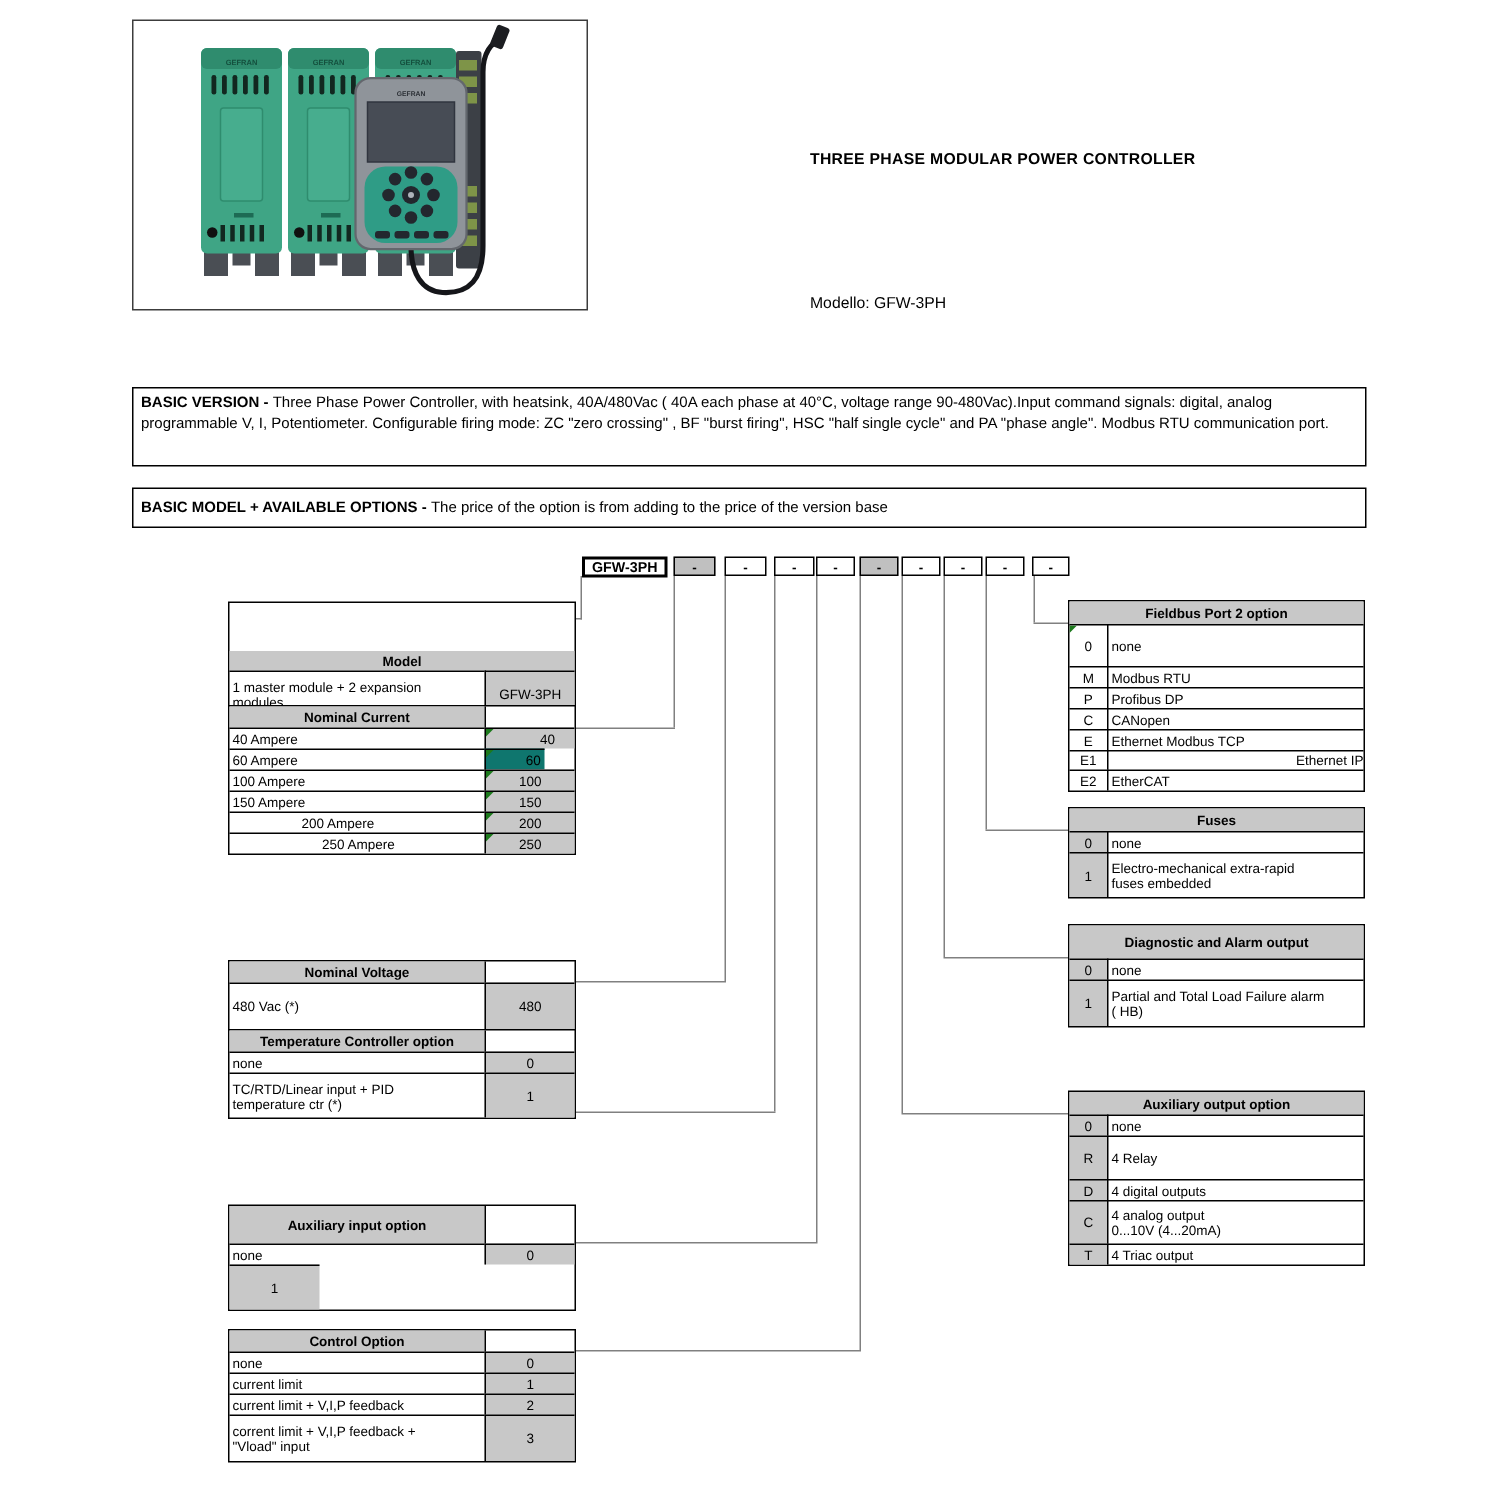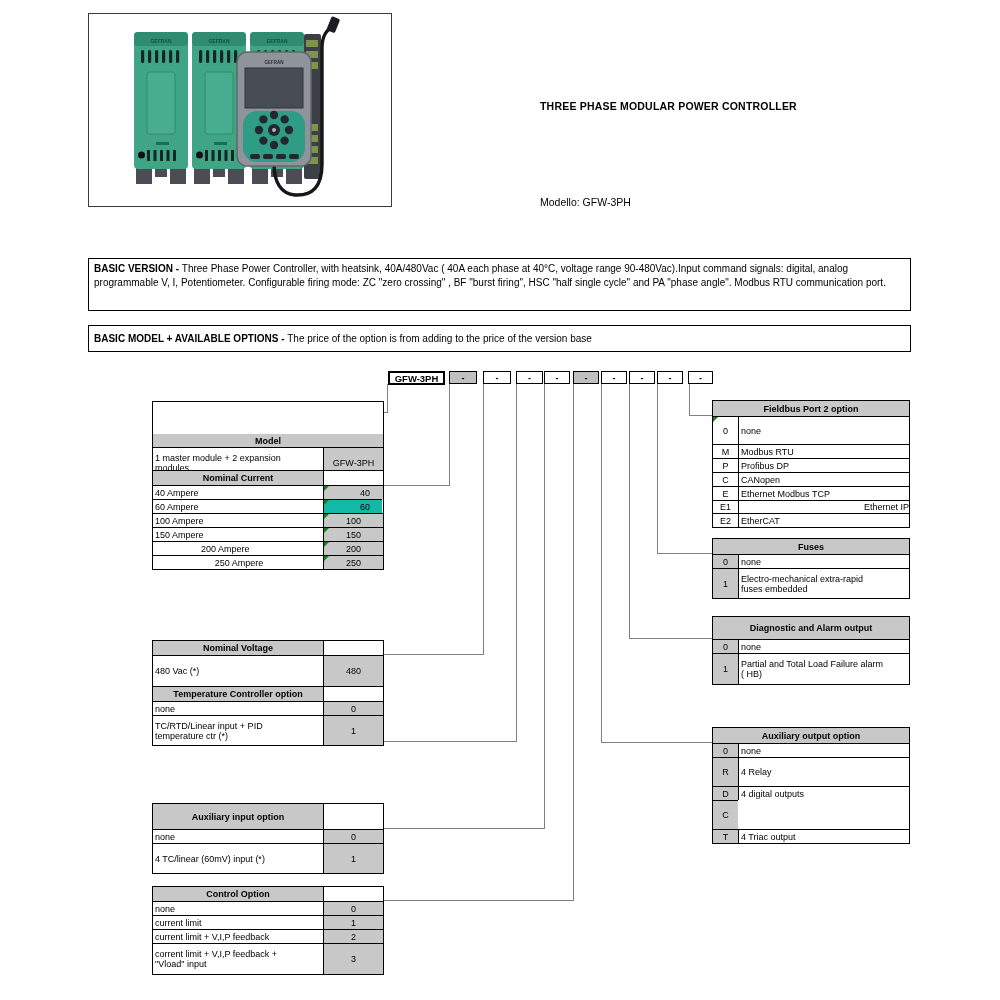--- a/index.html
+++ b/index.html
@@ -214,21 +214,21 @@
         <div class="trow">
           <div class="cell hdr" style="width: 170px; height: 14px; background: rgb(200, 200, 200);"><span style="width: 100%;">Nominal Current</span></div>
           <div class="cell " style="width: 60px; height: 14px;"></div>
         </div>
         <div class="trow">
           <div class="cell lbl" style="width: 170px; height: 14px;"><span style="width: 100%;">40 Ampere</span></div>
           <div class="cell ctr" style="width: 60px; height: 14px; background: rgb(200, 200, 200); padding-left: 23px;"><span style="width: 100%;">40</span><span class="tri" style="border-top-color: rgb(29, 122, 29);"></span></div>
         </div>
         <div class="trow">
           <div class="cell lbl" style="width: 170px; height: 14px;"><span style="width: 100%;">60 Ampere</span></div>
-          <div class="cell ctr" style="width: 59px; height: 14px; background: #14b8a6; padding-left: 24px;"><span style="width: 100%;">60</span><span class="tri" style="border-top-color: rgb(29, 122, 29);"></span></div>
+          <div class="cell ctr" style="width: 40px; height: 14px; background: #0f766e; padding-left: 24px;"><span style="width: 100%;">60</span><span class="tri" style="border-top-color: rgb(29, 122, 29);"></span></div>
         </div>
         <div class="trow">
           <div class="cell lbl" style="width: 170px; height: 14px;"><span style="width: 100%;">100 Ampere</span></div>
           <div class="cell ctr" style="width: 60px; height: 14px; background: rgb(200, 200, 200);"><span style="width: 100%;">100</span><span class="tri" style="border-top-color: rgb(29, 122, 29);"></span></div>
         </div>
         <div class="trow">
           <div class="cell lbl" style="width: 170px; height: 14px;"><span style="width: 100%;">150 Ampere</span></div>
           <div class="cell ctr" style="width: 60px; height: 14px; background: rgb(200, 200, 200);"><span style="width: 100%;">150</span><span class="tri" style="border-top-color: rgb(29, 122, 29);"></span></div>
         </div>
         <div class="trow">
@@ -276,21 +276,20 @@
       <div class="tbl" style="left: 152px; top: 803px; width: 230px;">
         <div class="trow">
           <div class="cell hdr" style="width: 170px; height: 25px; background: rgb(200, 200, 200);"><span style="width: 100%;">Auxiliary input option</span></div>
           <div class="cell " style="width: 60px; height: 25px;"></div>
         </div>
         <div class="trow">
           <div class="cell lbl" style="width: 170px; height: 14px;"><span style="width: 100%;">none</span></div>
           <div class="cell ctr" style="width: 60px; height: 14px; background: rgb(200, 200, 200);"><span style="width: 100%;">0</span></div>
         </div>
         <div class="trow">
-          <div class="cell lbl" style="width: 170px; height: 30px;"><span style="width: 100%;">4 TC/linear (60mV) input (*)</span></div>
           <div class="cell ctr" style="width: 60px; height: 30px; background: rgb(200, 200, 200);"><span style="width: 100%;">1</span></div>
         </div>
       </div>
       <div class="tbl" style="left: 152px; top: 886px; width: 230px;">
         <div class="trow">
           <div class="cell hdr" style="width: 170px; height: 14px; background: rgb(200, 200, 200);"><span style="width: 100%;">Control Option</span></div>
           <div class="cell " style="width: 60px; height: 14px;"></div>
         </div>
         <div class="trow">
           <div class="cell lbl" style="width: 170px; height: 14px;"><span style="width: 100%;">none</span></div>
@@ -382,20 +381,22 @@
         <div class="trow">
           <div class="cell ctr" style="width: 25px; height: 29px; background: rgb(200, 200, 200);"><span style="width: 100%;">R</span></div>
           <div class="cell lbl" style="width: 171px; height: 29px;"><span style="width: 100%;">4 Relay</span></div>
         </div>
         <div class="trow">
           <div class="cell ctr" style="width: 25px; height: 14px; background: rgb(200, 200, 200);"><span style="width: 100%;">D</span></div>
           <div class="cell lbl" style="width: 171px; height: 14px;"><span style="width: 100%;">4 digital outputs</span></div>
         </div>
         <div class="trow">
           <div class="cell ctr" style="width: 25px; height: 29px; background: rgb(200, 200, 200);"><span style="width: 100%;">C</span></div>
+          <div class="cell lbl" style="width: 171px; height: 29px;"><span style="width: 100%;">4 analog output
+0...10V (4...20mA)</span></div>
         </div>
         <div class="trow">
           <div class="cell ctr" style="width: 25px; height: 14px; background: rgb(200, 200, 200);"><span style="width: 100%;">T</span></div>
           <div class="cell lbl" style="width: 171px; height: 14px;"><span style="width: 100%;">4 Triac output</span></div>
         </div>
       </div>
     </div>
 
 </div>
 

